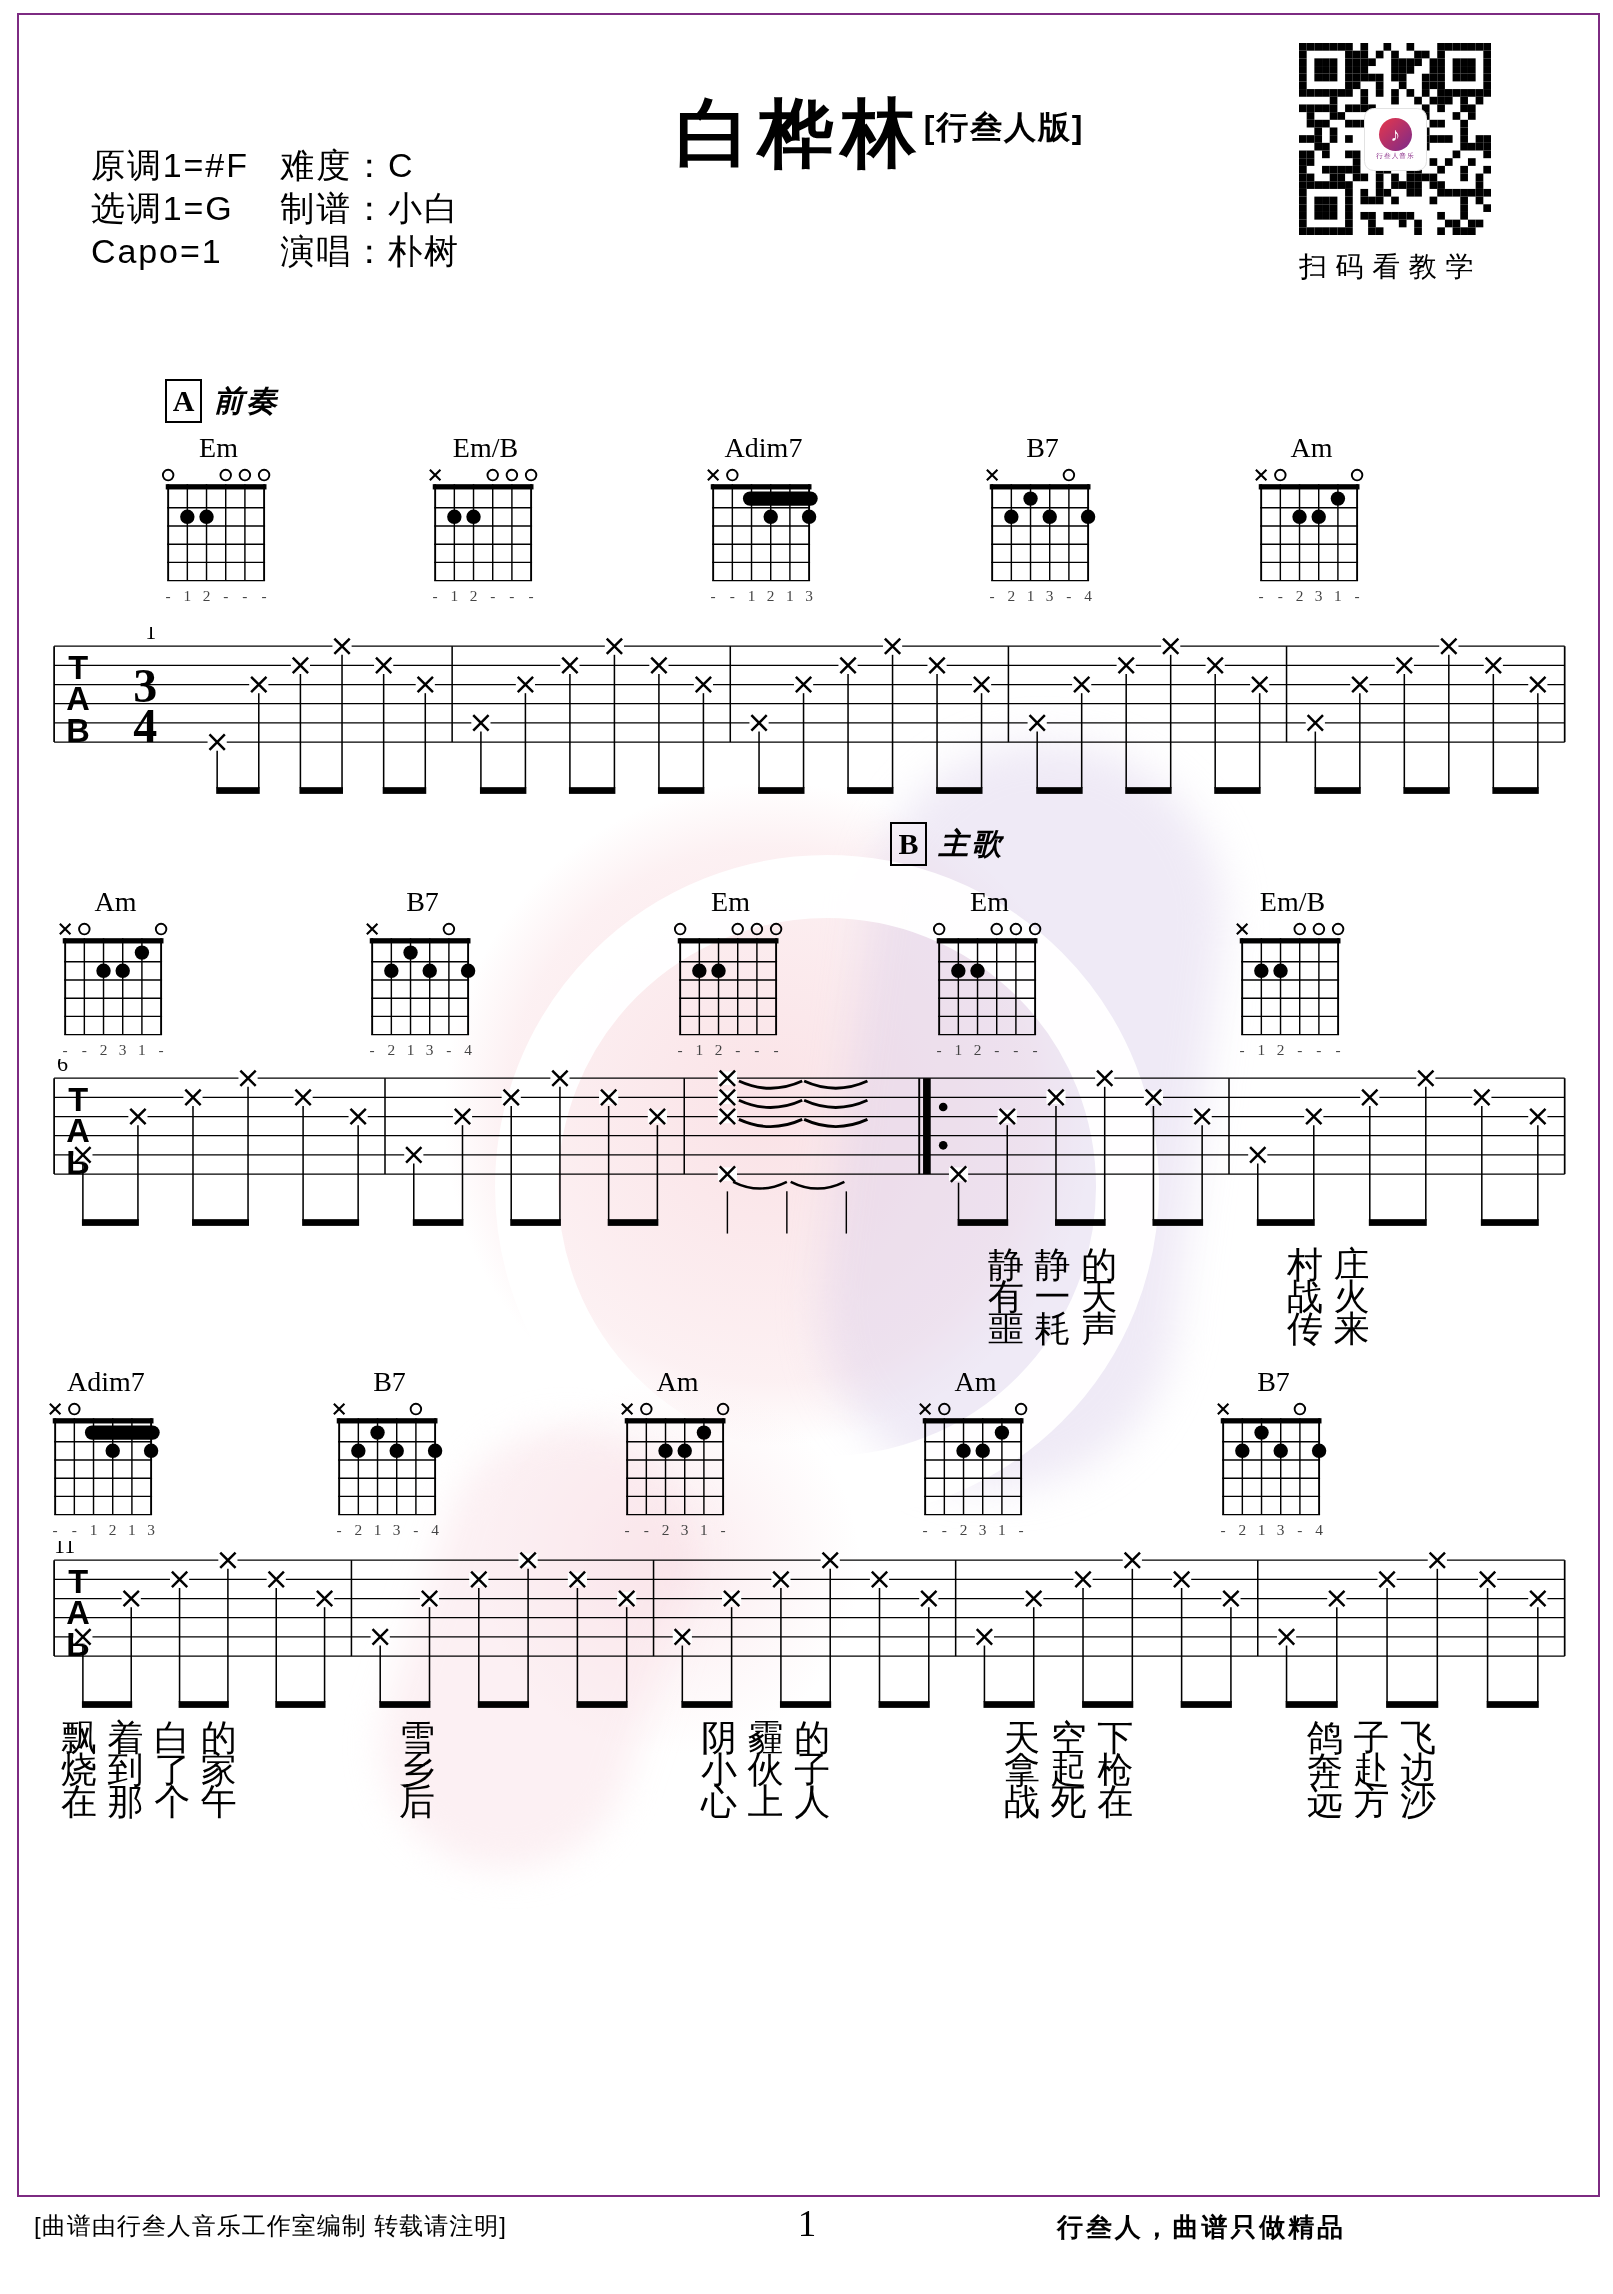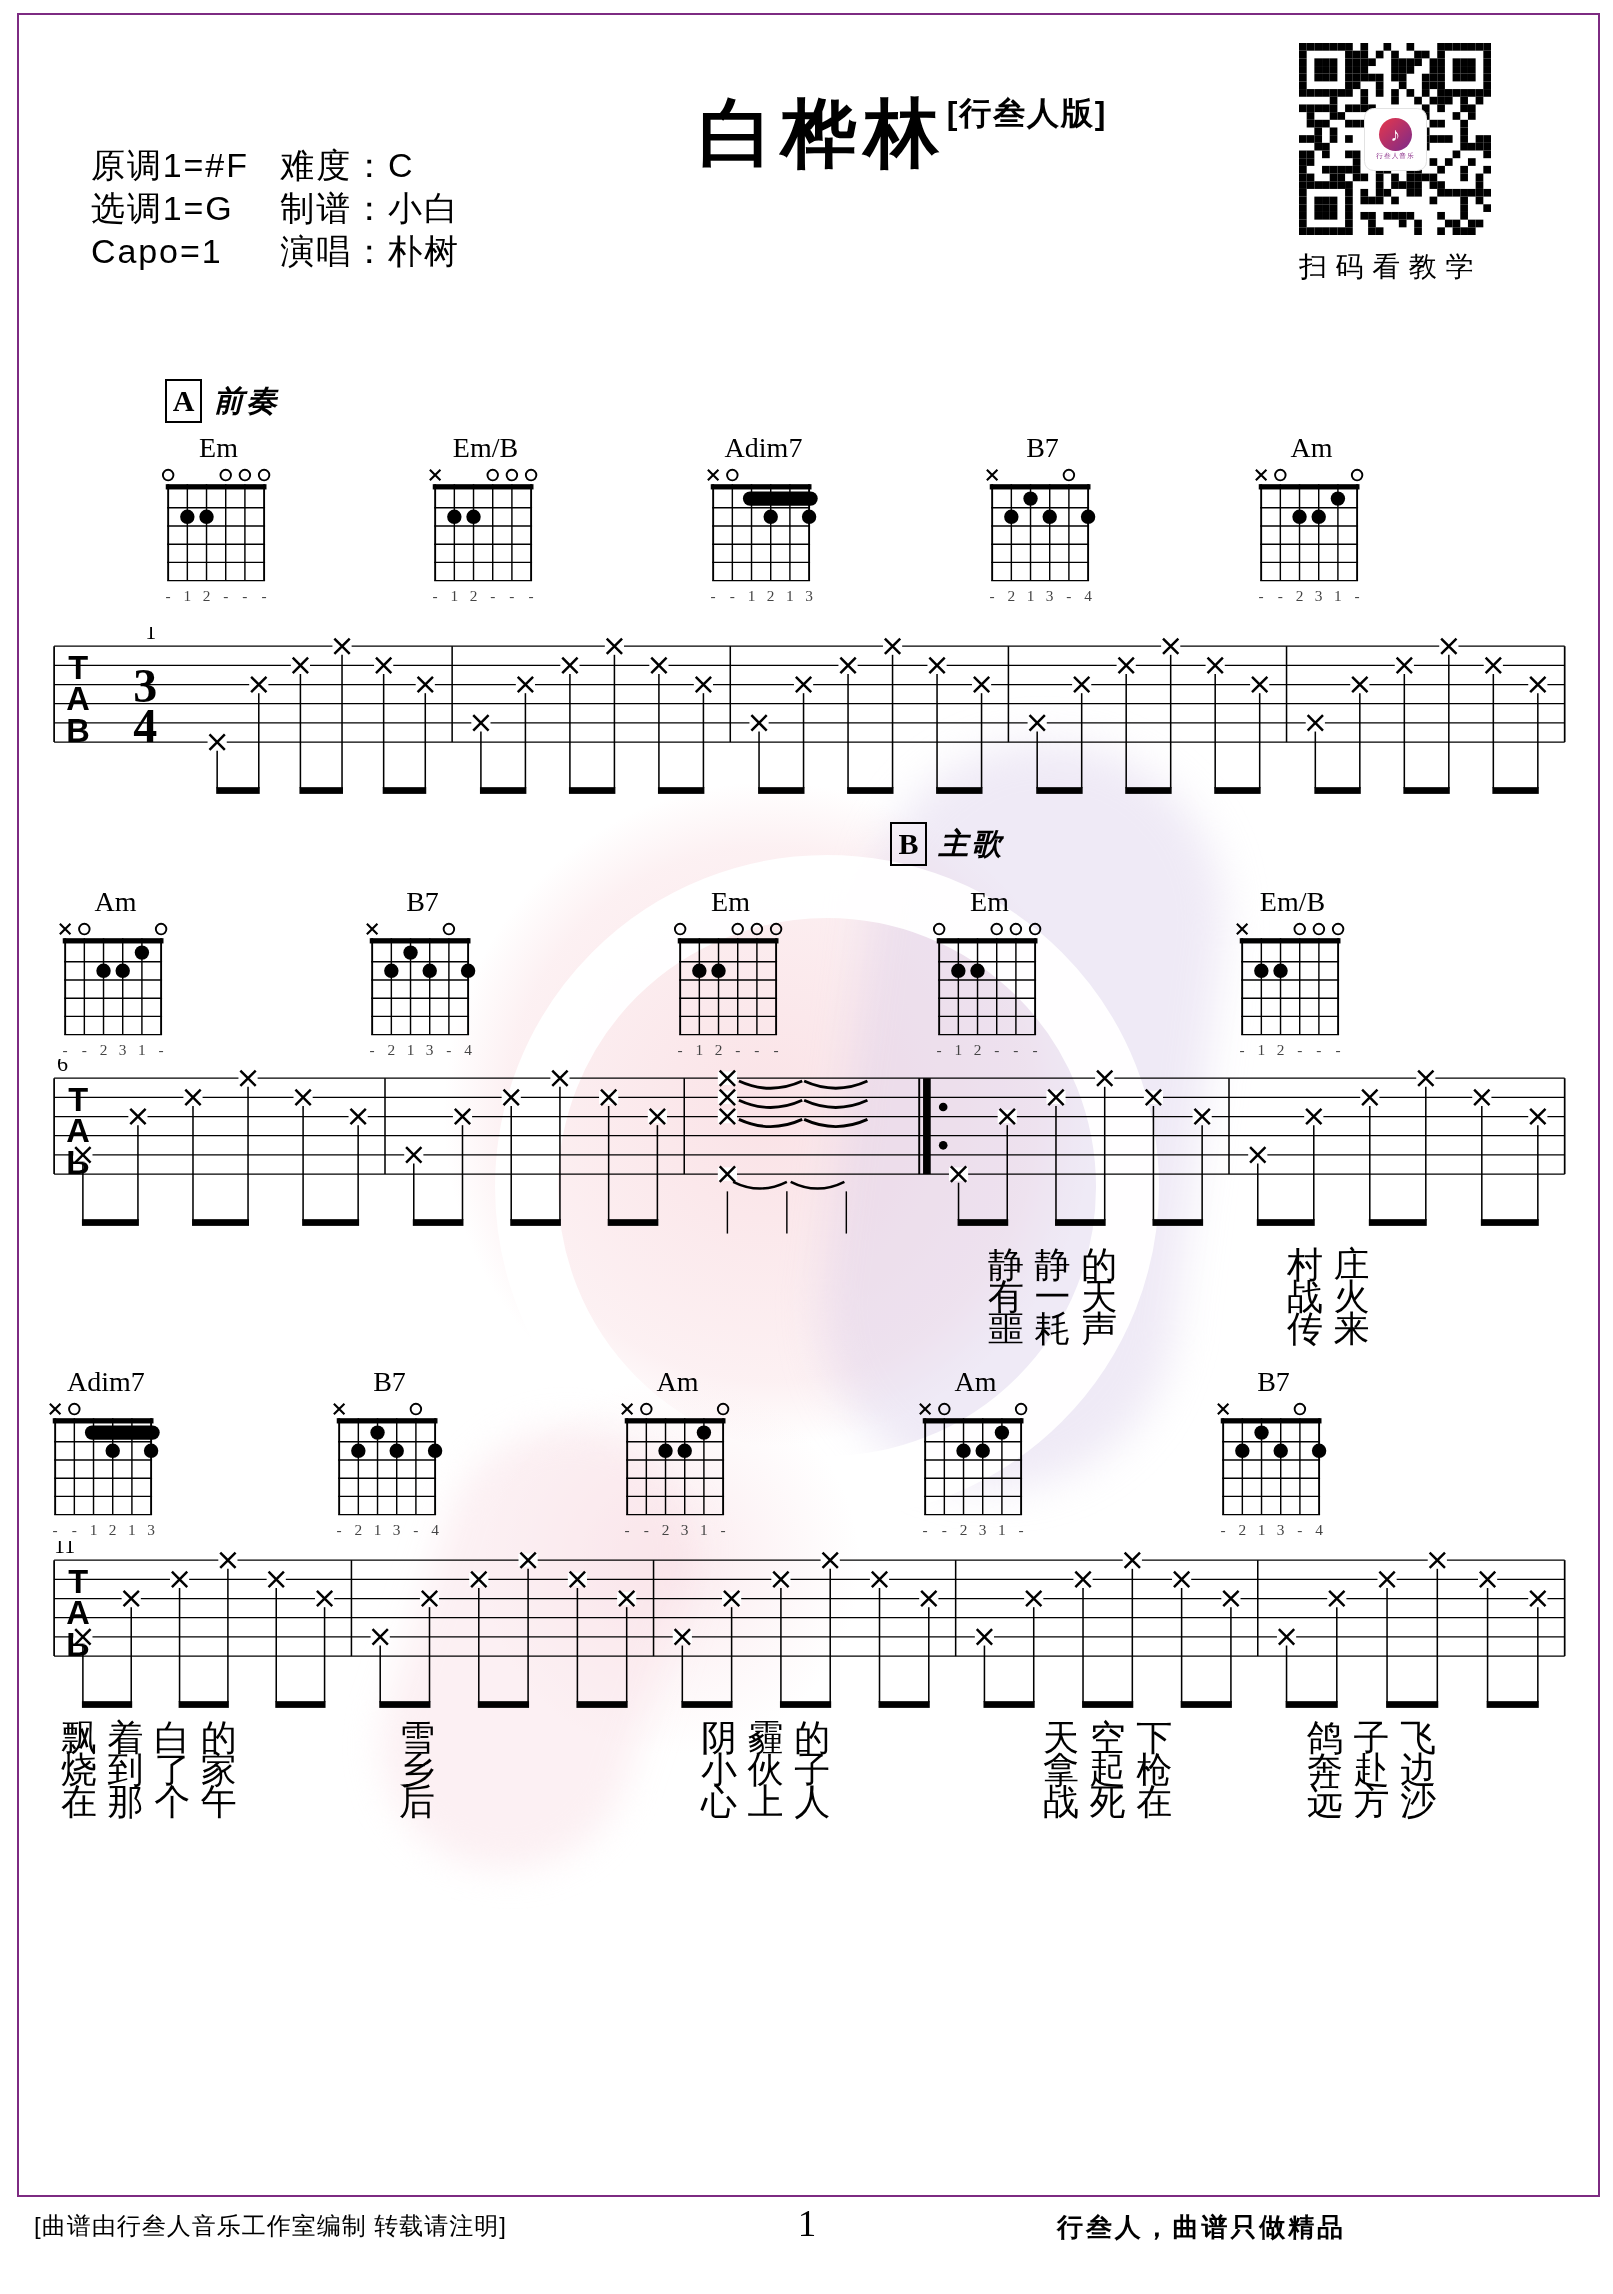--- a/index.html
+++ b/index.html
@@ -18,21 +18,21 @@
     border:63px solid rgba(255,255,255,.95);}
   .wm-blob2{left:403px;top:1297px;width:538px;height:538px;border-radius:50%;
     background:radial-gradient(closest-side,rgba(247,215,222,.5),rgba(247,215,222,0) 70%);}
   .wm-streak{left:413px;top:1422px;width:250px;height:452px;border-radius:125px;
     background:rgba(248,222,228,.45);filter:blur(17.3px);transform:rotate(18deg);}
   
   #content{left:0;top:0;width:1614px;height:2294px;z-index:2;}
   
   #header-info{left:91px;top:144px;font-size:34px;letter-spacing:1.9px;line-height:43px;}
   #header-info .row span.l{display:inline-block;min-width:178px;}
-  #title-block{left:634px;top:92px;width:538px;display:flex;align-items:flex-start;justify-content:center;}
+  #title-block{left:611px;top:92px;width:538px;display:flex;align-items:center;justify-content:center;}
   #title-main{font-size:75px;font-weight:bold;letter-spacing:7.7px;line-height:1.1;}
   #title-suffix{font-size:32px;font-weight:bold;padding-bottom:9.6px;letter-spacing:1.9px;}
   
   #qr-block{left:1299px;top:43px;width:192px;}
   #qr-svg{display:block;}
   #qr-logo{position:absolute;left:65px;top:65px;width:61px;height:61px;background:#fff;border-radius:9.6px;
     border:1px solid #e2e2e2;display:flex;flex-direction:column;align-items:center;justify-content:center;}
   #qr-logo .circ{width:33px;height:33px;border-radius:50%;
     background:linear-gradient(135deg,#e8374a,#7a2a8c);color:#fff;font-size:19px;line-height:33px;text-align:center;}
   #qr-logo .t{font-size:6.7px;color:#8a2d88;margin-top:1.9px;letter-spacing:1px;}
@@ -1240,21 +1240,21 @@
       <div class="lyric-col" style="left: 399px; top: 1722px;">
         <div>雪</div>
         <div>乡</div>
         <div>后</div>
       </div>
       <div class="lyric-col" style="left: 701px; top: 1722px;">
         <div>阴霾的</div>
         <div>小伙子</div>
         <div>心上人</div>
       </div>
-      <div class="lyric-col" style="left: 1004px; top: 1722px; margin-left: 39px;">
+      <div class="lyric-col" style="left: 1004px; top: 1722px;">
         <div>天空下</div>
         <div>拿起枪</div>
         <div>战死在</div>
       </div>
       <div class="lyric-col" style="left: 1307px; top: 1722px;">
         <div>鸽子飞</div>
         <div>奔赴边</div>
         <div>远方沙</div>
       </div>
     </div>

